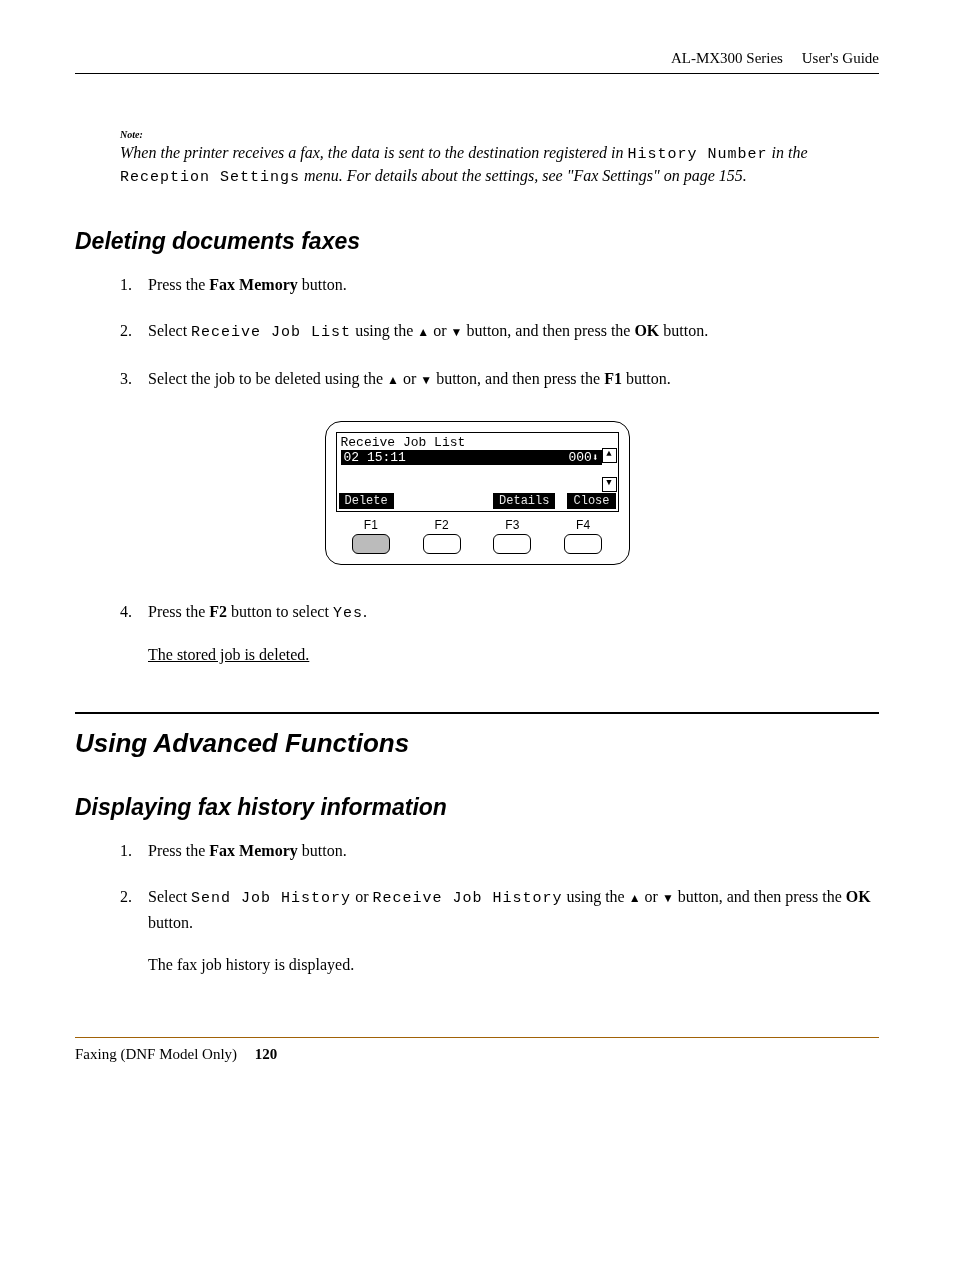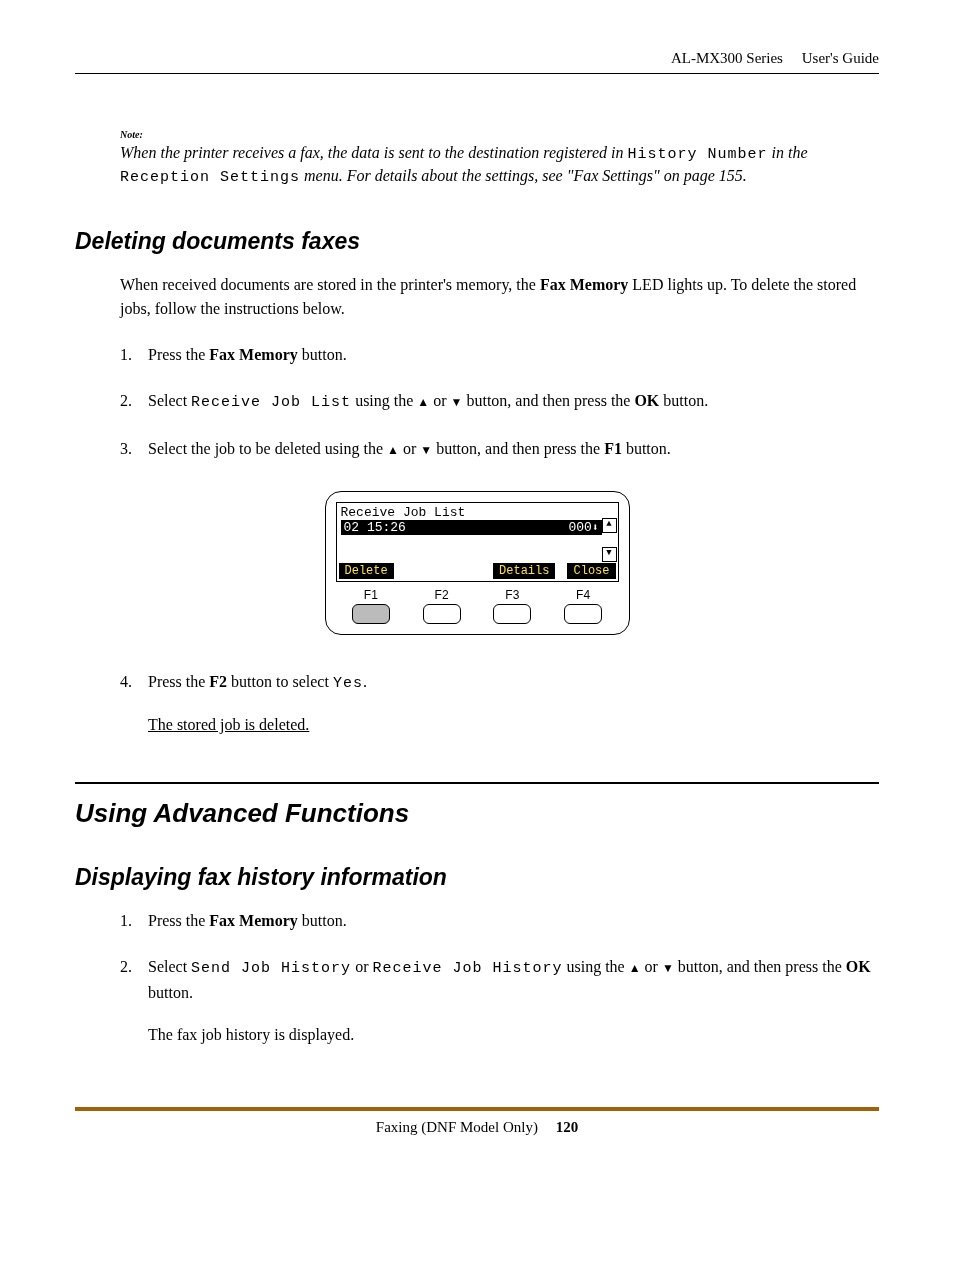--- a/index.html
+++ b/index.html
@@ -131,21 +131,21 @@
     position: absolute;
     bottom: 2px;
     left: 2px;
     right: 2px;
     display: flex;
     justify-content: space-between;
     font-size: 12px;
   }
   .lcd-btn {
     background: #000;
-    color: #fde047;
+    color: #e5e5e5;
     padding: 1px 6px;
   }
   .lcd-btn-right {
     display: flex;
     gap: 12px;
   }
   .fkeys {
     display: flex;
     justify-content: space-around;
     font-family: Arial, sans-serif;
@@ -164,24 +164,24 @@
     border: 1.5px solid #000;
     border-radius: 6px;
     background: #fff;
   }
   .fkey-btn.active {
     background: #bbb;
   }
   .triangle-up::before { content: "\25B2"; font-size: 12px; }
   .triangle-down::before { content: "\25BC"; font-size: 12px; }
   .footer {
-    border-top: 4px solid #a16207;
+    border-top: 1px solid #a16207;
     margin-top: 60px;
     padding-top: 8px;
-    text-align: center;
+    text-align: left;
     font-size: 15px;
   }
   .page-num { font-weight: bold; margin-left: 14px; }
   .icon-inbox {
     display: inline-block;
     font-size: 11px;
   }
 </style>
 </head>
 <body>
@@ -197,23 +197,20 @@
 
   <div class="note-block">
     <div class="note-label">Note:</div>
     <div class="note-body">
       <span>When the printer receives a fax, the data is sent to the destination registered in </span><span class="mono">History Number</span><span> in the </span><span class="mono">Reception Settings</span><span> menu. For details about the settings, see "Fax Settings" on page 155.</span>
     </div>
   </div>
 
   <div class="h2">Deleting documents faxes</div>
 
-  <div class="body-indent">
-    <span>When received documents are stored in the printer's memory, the </span><span class="bold">Fax Memory</span><span> LED lights up. To delete the stored jobs, follow the instructions below.</span>
-  </div>
 
   <div class="list-item">
     <div class="list-num">1.</div>
     <div class="list-body">
       <span>Press the </span><span class="bold">Fax Memory</span><span> button.</span>
     </div>
   </div>
 
   <div class="list-item">
     <div class="list-num">2.</div>
@@ -227,21 +224,21 @@
     <div class="list-body">
       <span>Select the job to be deleted using the </span><span class="triangle-up"></span><span> or </span><span class="triangle-down"></span><span> button, and then press the </span><span class="bold">F1</span><span> button.</span>
     </div>
   </div>
 
   <div class="figure">
     <div class="screen-panel">
       <div class="lcd">
         <div class="lcd-row1">Receive Job List</div>
         <div class="lcd-row2">
-          <span>02 15:26</span>
+          <span>02 15:11</span>
           <span><span>000</span><span class="icon-inbox">⬇</span></span>
         </div>
         <div class="scroll-up">▲</div>
         <div class="scroll-down">▼</div>
         <div class="lcd-bottom">
           <div class="lcd-btn">Delete</div>
           <div class="lcd-btn-right">
             <div class="lcd-btn">Details</div>
             <div class="lcd-btn">Close</div>
           </div>

